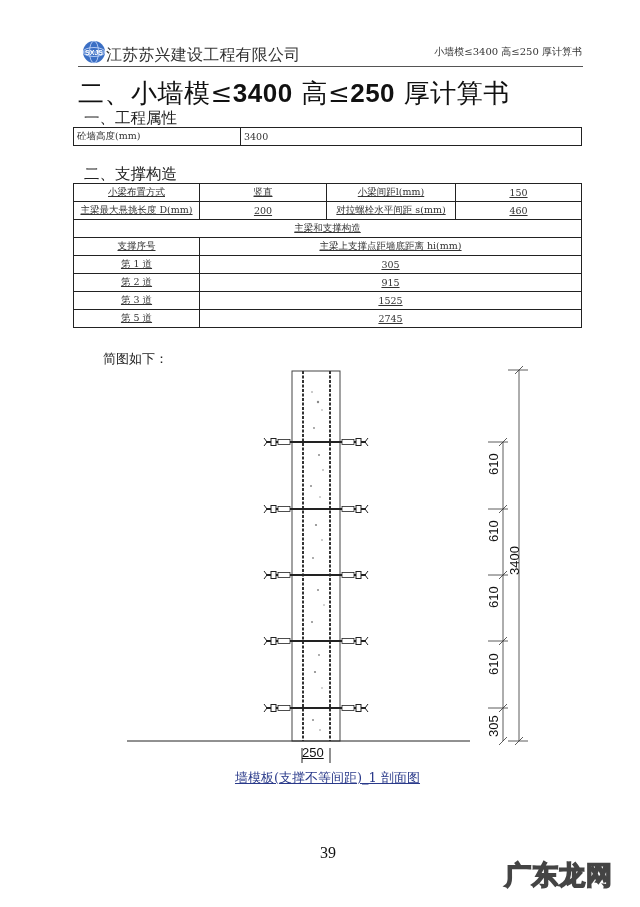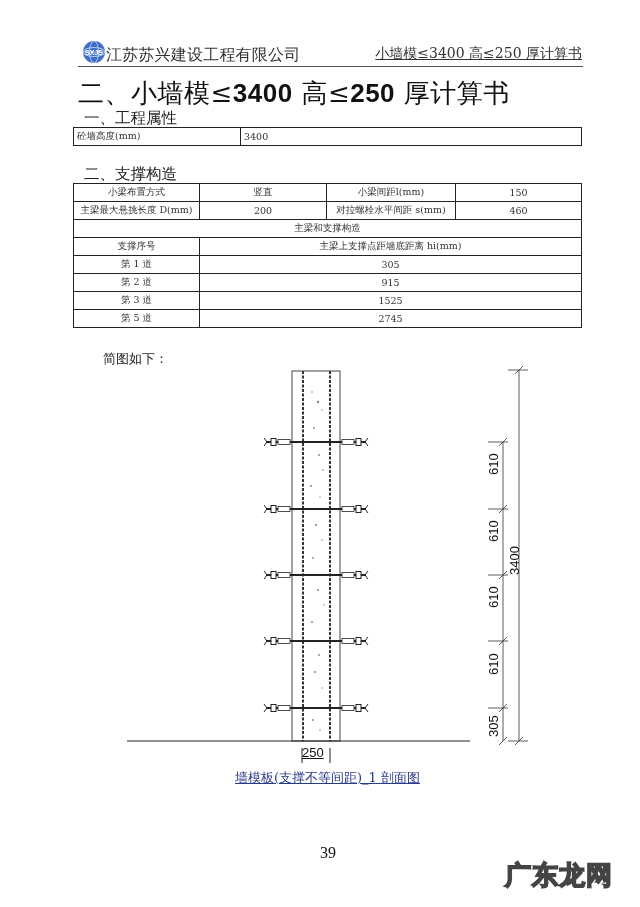--- a/index.html
+++ b/index.html
@@ -1,28 +1,28 @@
 <!DOCTYPE html>
 <html><head>
 <meta charset="utf-8">
 <style>
   html, body { margin:0; padding:0; background:#ffffff; }
   body { width:640px; height:907px; position:relative; overflow:hidden;
          font-family:"DejaVu Serif","Liberation Serif",serif; color:#222; }
   .abs { position:absolute; }
   .hdr-company { left:106px; top:45px; font-size:16px; color:#333; letter-spacing:0.2px; white-space:nowrap; }
-  .hdr-right { right:58px; top:45px; font-size:14px; color:#333; white-space:nowrap;text-decoration:underline; }
+  .hdr-right { right:58px; top:45px; font-size:10px; color:#333; white-space:nowrap; }
   .hdr-line { left:78px; top:66px; width:505px; height:0; border-top:1.5px solid #555; }
   .logo { left:82px; top:40px; width:24px; height:24px; }
   .main-title { left:78px; top:76px; font-size:26px; color:#111; white-space:nowrap; letter-spacing:0.5px; }
   .main-title b { font-family:"Liberation Sans","DejaVu Sans",sans-serif; font-weight:bold; }
   .sec { font-size:15.5px; color:#222; white-space:nowrap; }
   table.t { position:absolute; border-collapse:collapse; font-size:9.5px; color:#333; table-layout:fixed; }
   table.t td { border:1.5px solid #222; padding:0 3px; height:17px; white-space:nowrap; overflow:hidden; }
-  table.t td.c { text-align:center; }
+  table.t td.c { text-align:center;text-decoration:underline; }
   .jian { left:103px; top:350px; font-size:13px; color:#222; }
   .caption { left:0; width:655px; top:769px; text-align:center; font-size:13px; color:#2a3a8a; text-decoration:underline; white-space:nowrap; }
   .dim250 { left:302px; top:745px; font-size:13px; font-family:"Liberation Sans","DejaVu Sans",sans-serif; color:#111; text-decoration:underline; }
   .pageno { left:320px; top:844px; font-size:16px; color:#111; font-family:"Liberation Serif",serif; }
   .wm { left:505px; top:858px; font-size:26px; font-weight:bold; color:#fff; font-family:"DejaVu Sans",sans-serif;
         -webkit-text-stroke:1.6px #444; letter-spacing:1px; white-space:nowrap; }
 </style>
 </head>
 <body>
 

